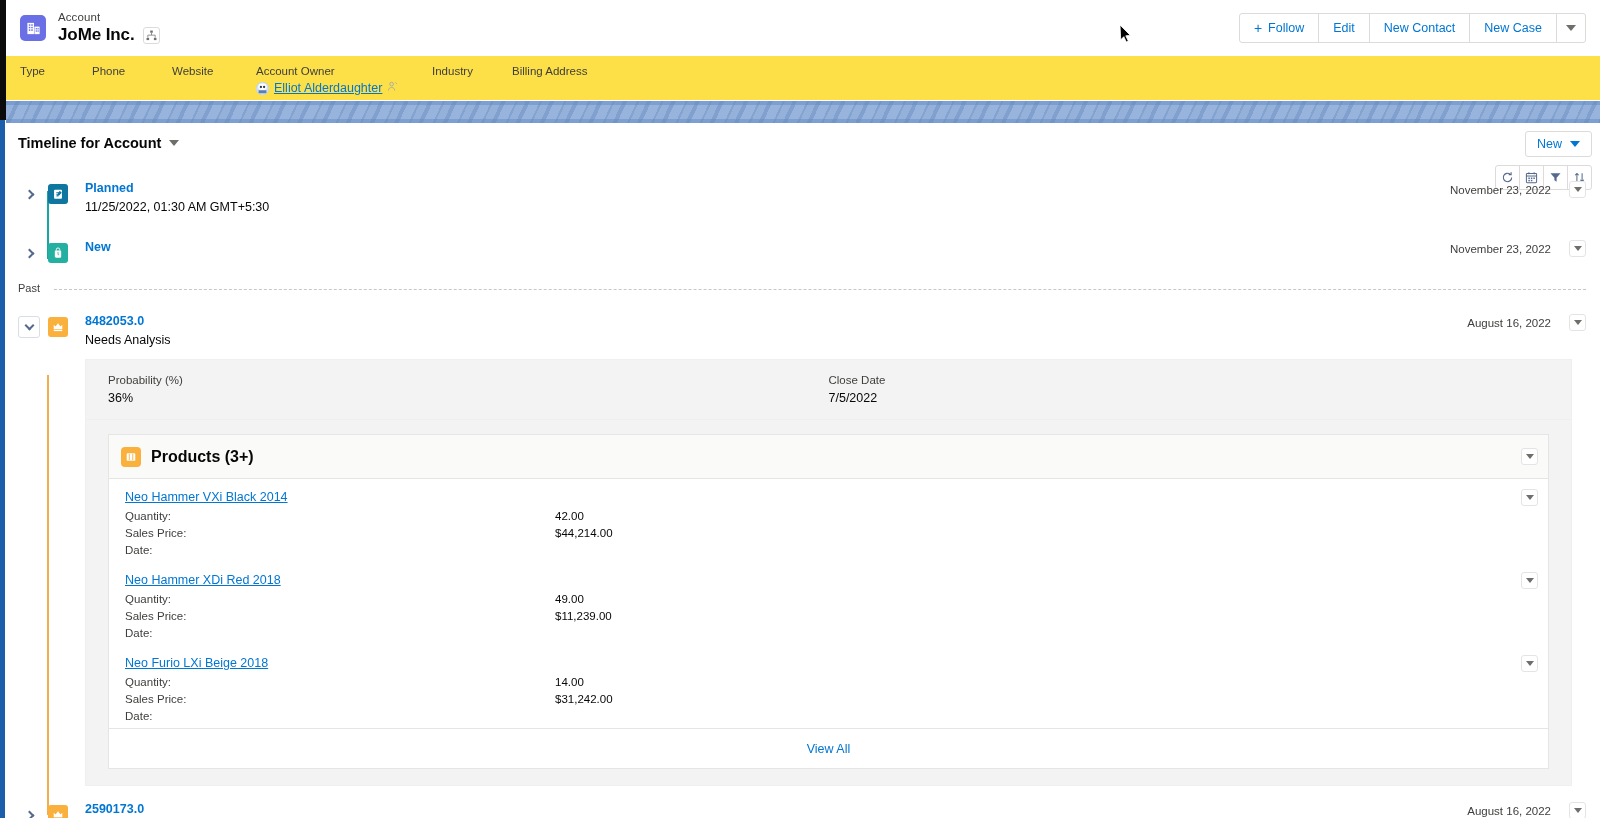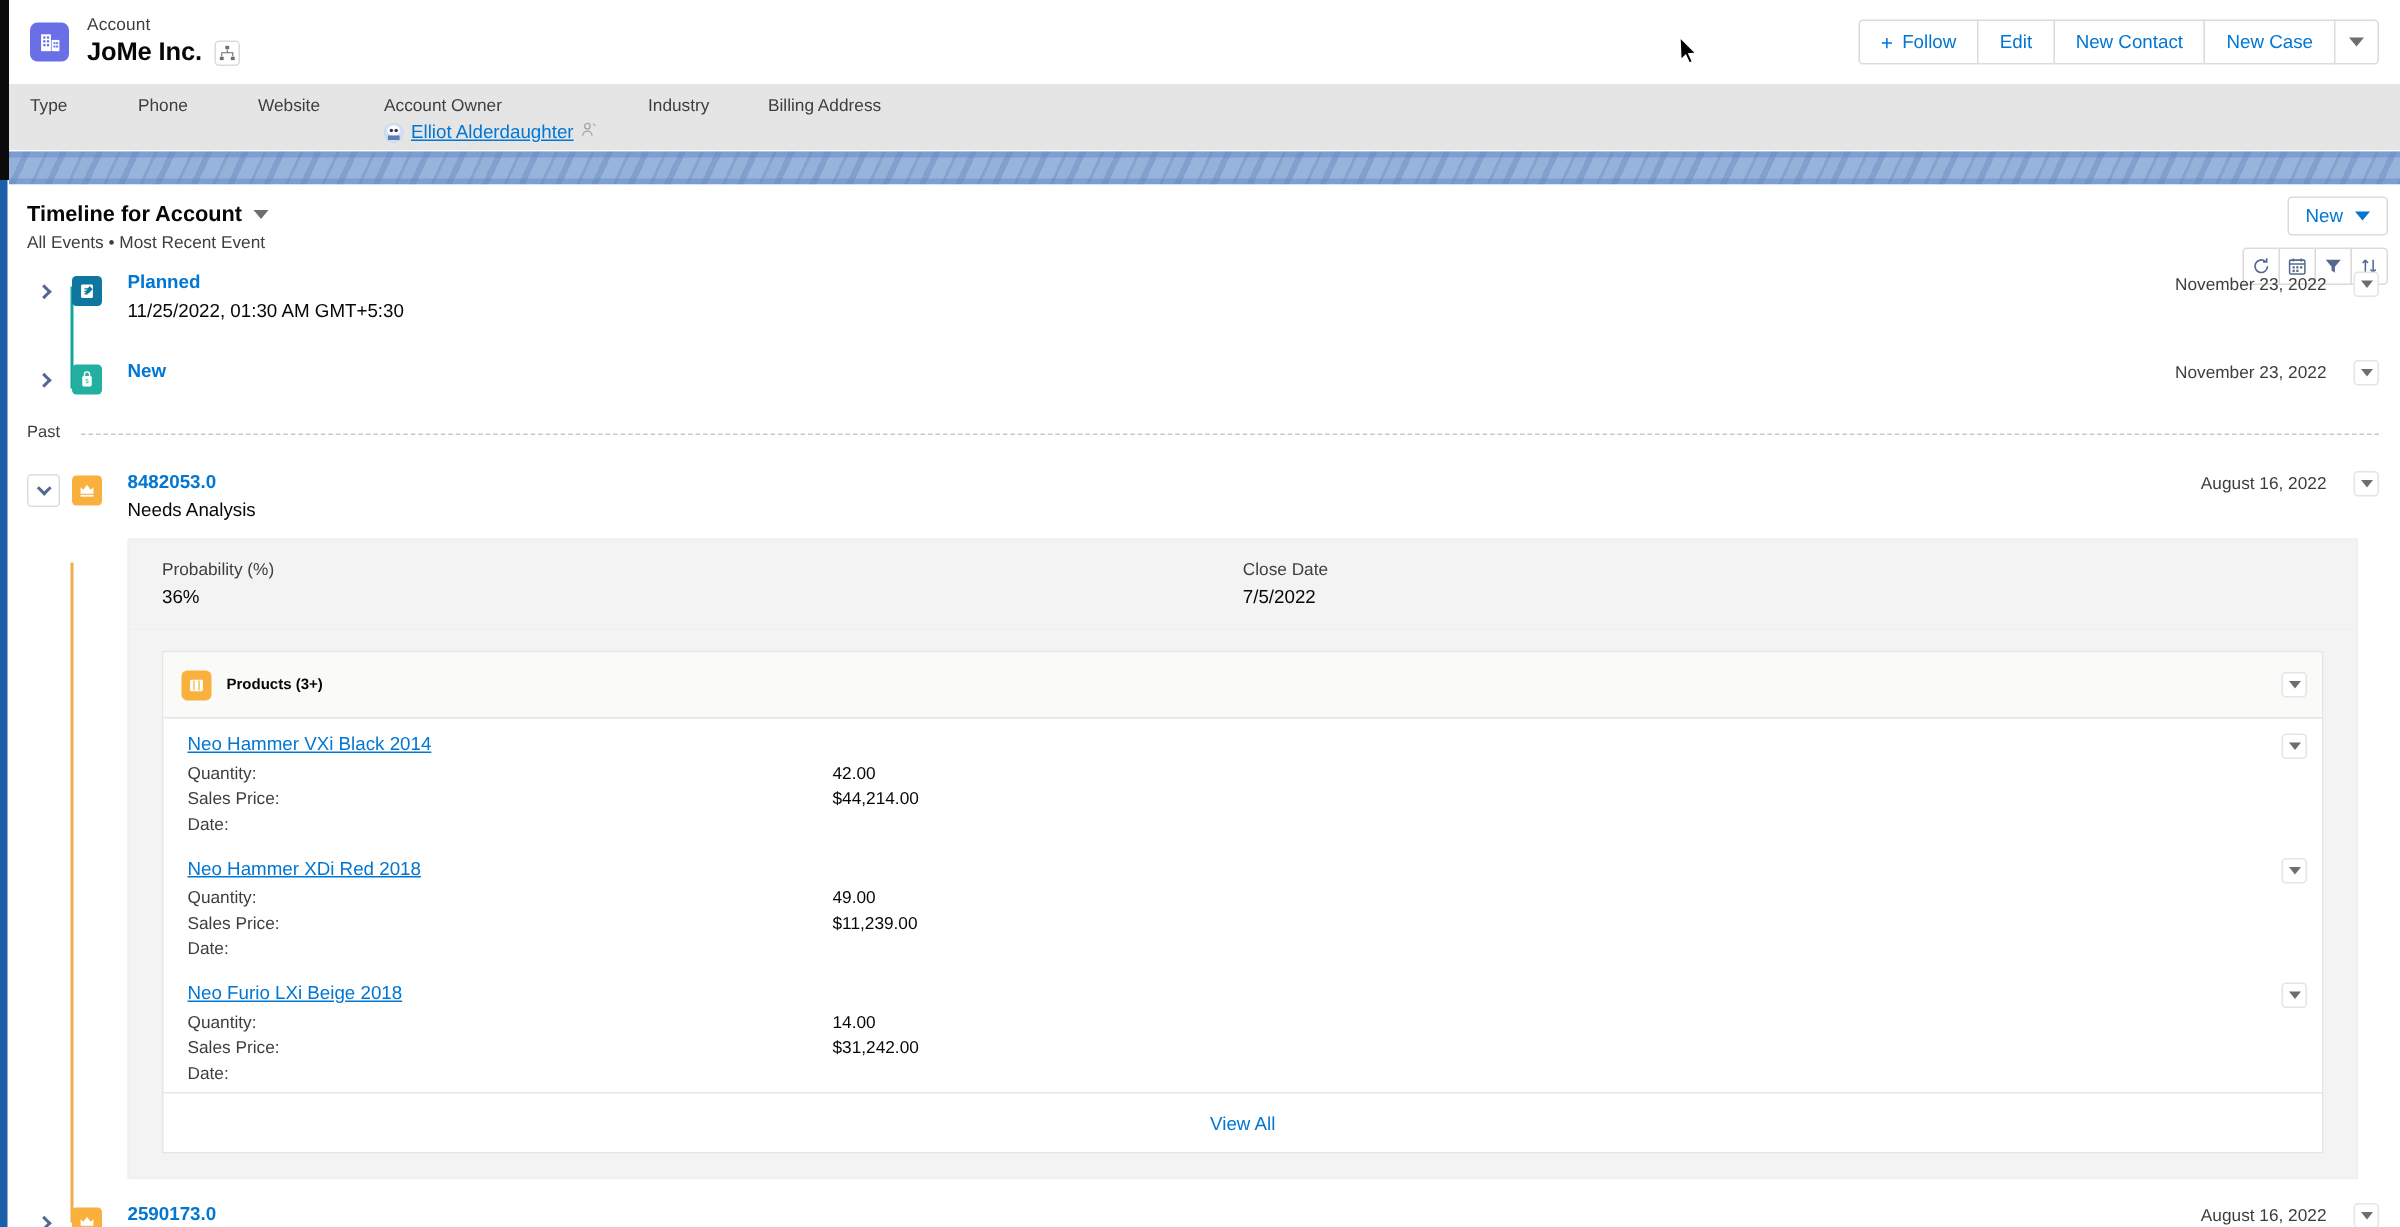--- a/index.html
+++ b/index.html
@@ -42,21 +42,21 @@
     display:flex; align-items:center; justify-content:center; gap:6px;
     margin-left:-1px; cursor:pointer; white-space:nowrap;
   }
   .hbtn:first-child { margin-left:0; border-radius:3px 0 0 3px; }
   .hbtn.caret { padding:0 9px; border-radius:0 3px 3px 0; }
   .plus-ico { font-size:14px; line-height:1; color:#0176d3; font-weight:400; }
 
   
   .fields-row {
     position:absolute; left:6px; top:56px; width:1594px; height:44px;
-    background:#e5e5e5; display:flex; align-items:flex-start; padding-left:14px; padding-top:7px;
+    background:#fde047; display:flex; align-items:flex-start; padding-left:14px; padding-top:7px;
   }
   .fcol { display:flex; flex-direction:column; }
   .flabel { font-size:11.5px; color:#3e3e3c; line-height:16px; }
   .fvalue { font-size:12.5px; color:#080707; line-height:17px; margin-top:1px; display:flex; align-items:center; gap:5px; }
   .owner-link { color:#0176d3; text-decoration:underline; font-size:12.5px; }
   .avatar-sm { width:13px; height:13px; border-radius:50%; background:#b0c6e8; display:inline-block; position:relative; overflow:hidden; flex:0 0 auto; }
 
   
   .banner {
     position:absolute; left:6px; top:101px; width:1594px; height:22px;
@@ -136,21 +136,21 @@
   .dlabel { font-size:11.5px; color:#3e3e3c; }
   .dvalue { font-size:12.5px; color:#080707; margin-top:5px; }
 
   .prod-card { border:1px solid #e5e5e5; border-top:none; background:#fff; }
   .prod-head {
     height:44px; background:#fafaf9; border-bottom:1px solid #e5e5e5;
     display:flex; align-items:center; padding:0 12px; position:relative;
   }
   .prod-ico { width:20px; height:20px; border-radius:4px; background:#f9b03c;
     display:flex; align-items:center; justify-content:center; }
-  .prod-title { margin-left:10px; font-size:10px; font-weight:700; color:#080707; }
+  .prod-title { margin-left:10px; font-size:16px; font-weight:700; color:#080707; }
   .prod-head .mini-caret { position:absolute; right:10px; top:13px; }
 
   .prod-row { position:relative; padding:8px 12px 6px 16px; }
   .prod-name { font-size:12.5px; color:#0176d3; text-decoration:underline; cursor:pointer; display:inline-block; }
   .kv { display:flex; font-size:11.5px; color:#080707; margin-top:5px; }
   .kv .k { width:430px; color:#3e3e3c; }
   .kv .v { color:#080707; }
   .prod-row .mini-caret { position:absolute; right:10px; top:10px; }
 
   .view-all {
@@ -268,21 +268,20 @@
   <div class="banner-top-shade"></div>
   <div class="banner-bot-shade"></div>
 
   <div class="tl-panel">
 
     <div class="tl-head">
       <div class="tl-title-row" style="margin-left:6px">
         <div class="tl-title">Timeline for Account</div>
         <span class="caret-dn"></span>
       </div>
-      <div class="tl-sub" style="margin-left:6px">All Events • Most Recent Event</div>
 
       <button class="new-btn">
         <span>New</span>
         <span class="caret-dn blue"></span>
       </button>
 
       <div class="icon-row">
         <button class="ibtn">
           <svg width="13" height="13" viewBox="0 0 14 14" aria-hidden="true">
             <path d="M11.5 7a4.5 4.5 0 1 1-1.6-3.45" fill="none" stroke="#54698d" stroke-width="1.2"></path>

